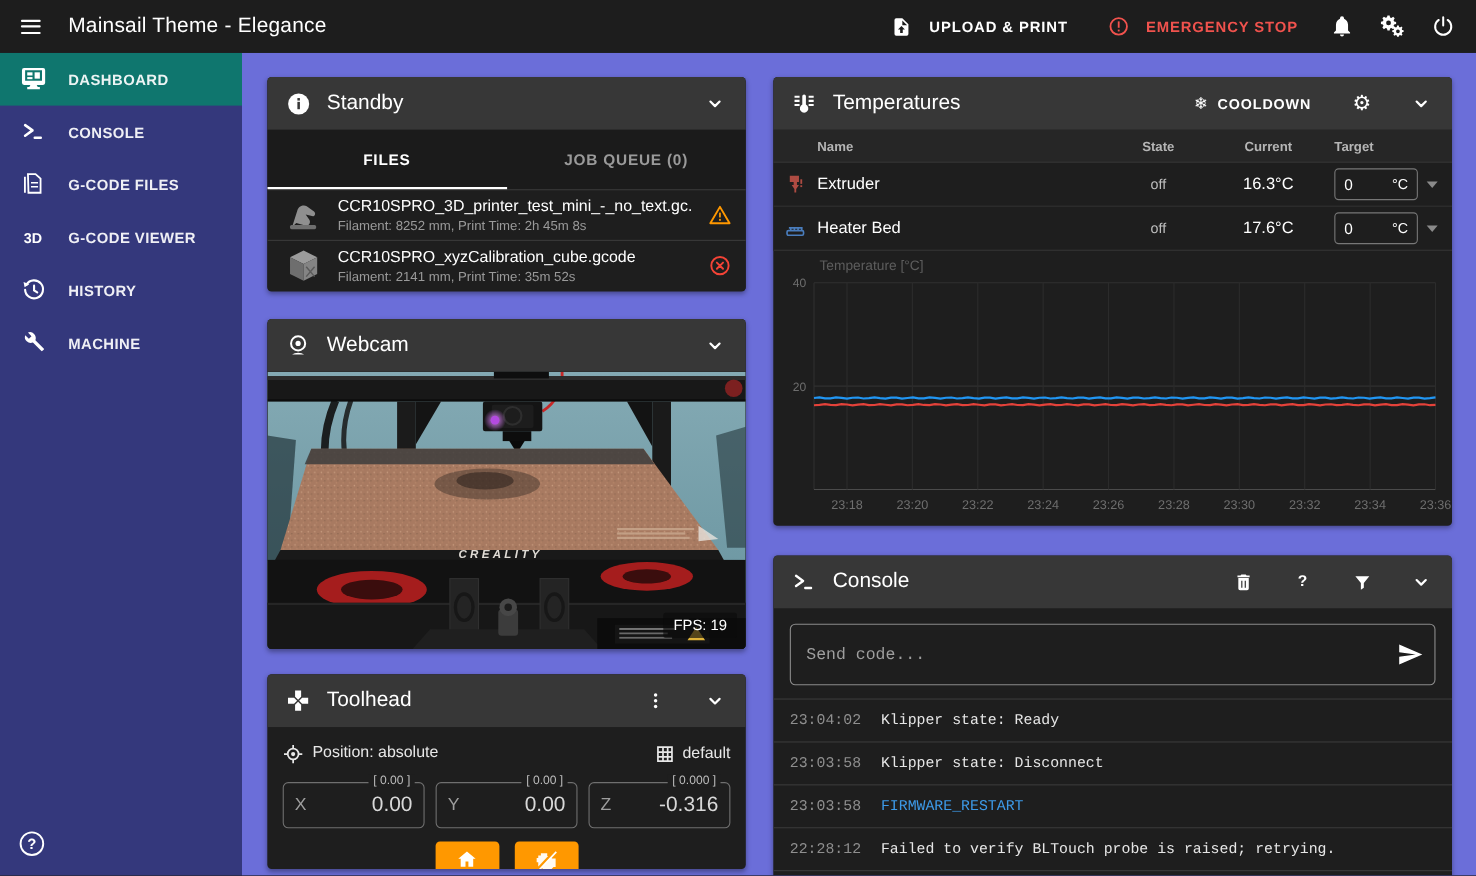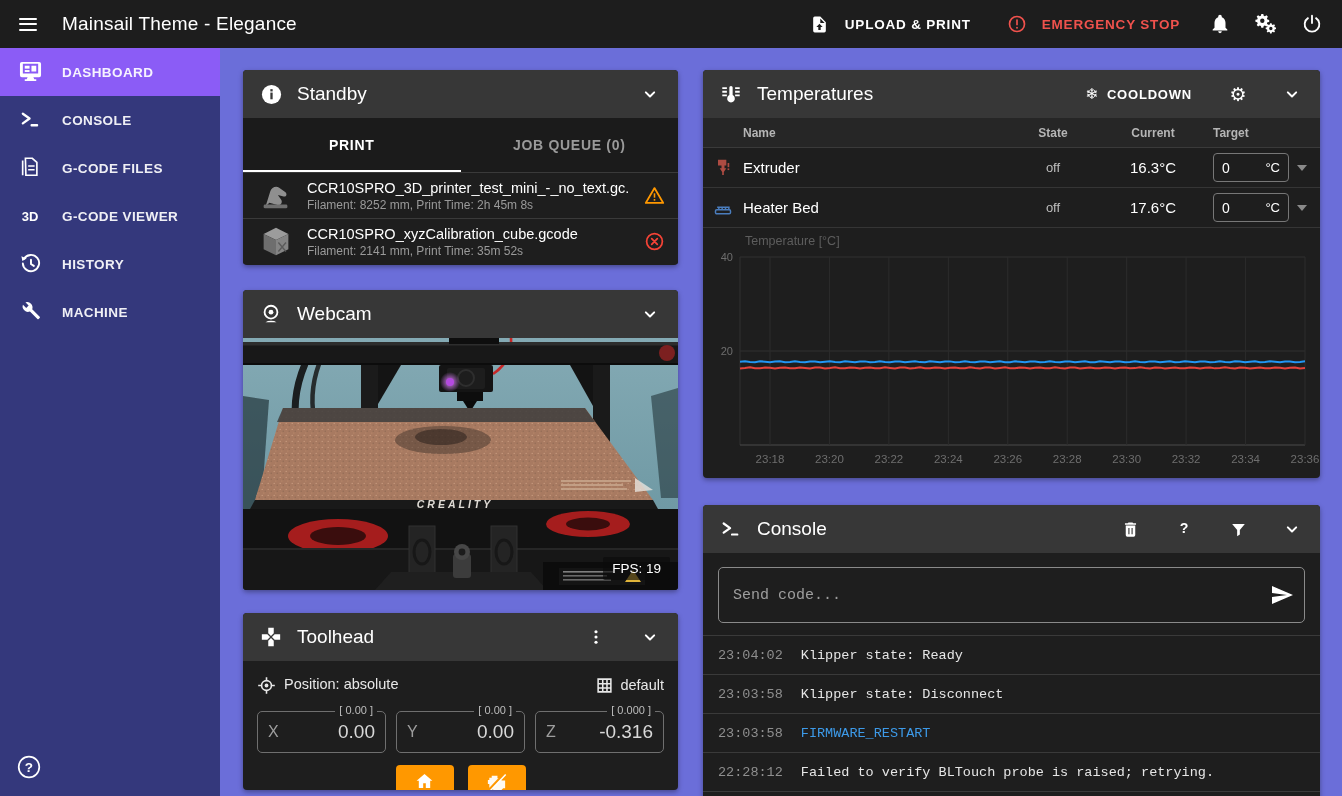--- a/index.html
+++ b/index.html
@@ -13,21 +13,21 @@
   .hamburger .bars div { height:2px; background:#fff; border-radius:1px; }
   .topbar-title { color:#fff; font-size:19px; margin-left:10px; letter-spacing:.2px; }
   .topbar-right { margin-left:auto; display:flex; align-items:center; gap:6px; padding-right:10px; }
   .top-btn { display:flex; align-items:center; gap:13px; height:36px; padding:0 14px; color:#fff; font-size:13.5px; font-weight:bold; letter-spacing:.8px; cursor:pointer; border-radius:4px; }
   .top-btn.danger { color:#f0524d; }
   .icon-btn { width:40px; height:40px; display:flex; align-items:center; justify-content:center; cursor:pointer; border-radius:50%; }
 
   
   .sidebar { position:absolute; left:0; top:48px; width:220px; height:748px; background:#34387c; z-index:5; }
   .nav-item { height:48px; display:flex; align-items:center; padding-left:18px; gap:20px; cursor:pointer; }
-  .nav-item.active { background:#8b5cf6; }
+  .nav-item.active { background:#0f766e; }
   .nav-item .nav-label { color:rgba(255,255,255,.92); font-size:13.5px; font-weight:bold; letter-spacing:.4px; }
   .nav-icon { width:24px; height:24px; display:flex; justify-content:center; }
   .sidebar-help { position:absolute; left:14px; bottom:14px; width:30px; height:30px; display:flex; align-items:center; justify-content:center; cursor:pointer; }
 
   
   .main { position:absolute; left:220px; top:48px; width:1122px; height:748px; background:#6b6ed9; overflow:hidden; }
   .panel { position:absolute; background:#1e1e1e; border-radius:4px; box-shadow:0 2px 5px rgba(0,0,0,.35); overflow:hidden; }
   .panel-header { height:48px; background:#373737; display:flex; align-items:center; padding:0 8px 0 16px; gap:14px; }
   .panel-title { color:#fff; font-size:19px; font-weight:500; flex:0 0 auto; }
   .panel-header .spacer { flex:1; }
@@ -233,21 +233,21 @@
         </span>
         <span class="panel-title">Standby</span>
         <span class="spacer"></span>
         <div class="hdr-btn">
           <svg width="20" height="20" viewBox="0 0 24 24">
               <path fill="none" stroke="#fff" stroke-width="2.4" stroke-linecap="round" stroke-linejoin="round" d="M7 10l5 5 5-5"></path>
             </svg>
         </div>
       </div>
       <div class="tabs">
-        <div class="tab active">PRINT</div>
+        <div class="tab active">FILES</div>
         <div class="tab">JOB QUEUE (0)</div>
       </div>
       <div class="file-row">
         <span class="file-thumb">
           <svg width="38" height="38" viewBox="0 0 40 40">
               <path fill="#8f8f8f" d="M9 31l5-16c1-4 6-6 9-4l7 5c2 2 1 5-2 4.5L22 19l3.5 5c1.8 3-.8 6.5-4 5.5L13 27z"></path>
               <rect x="7" y="29" width="25" height="4" rx="1.5" fill="#6f6f6f"></rect>
             </svg>
         </span>
         <span class="file-meta">

